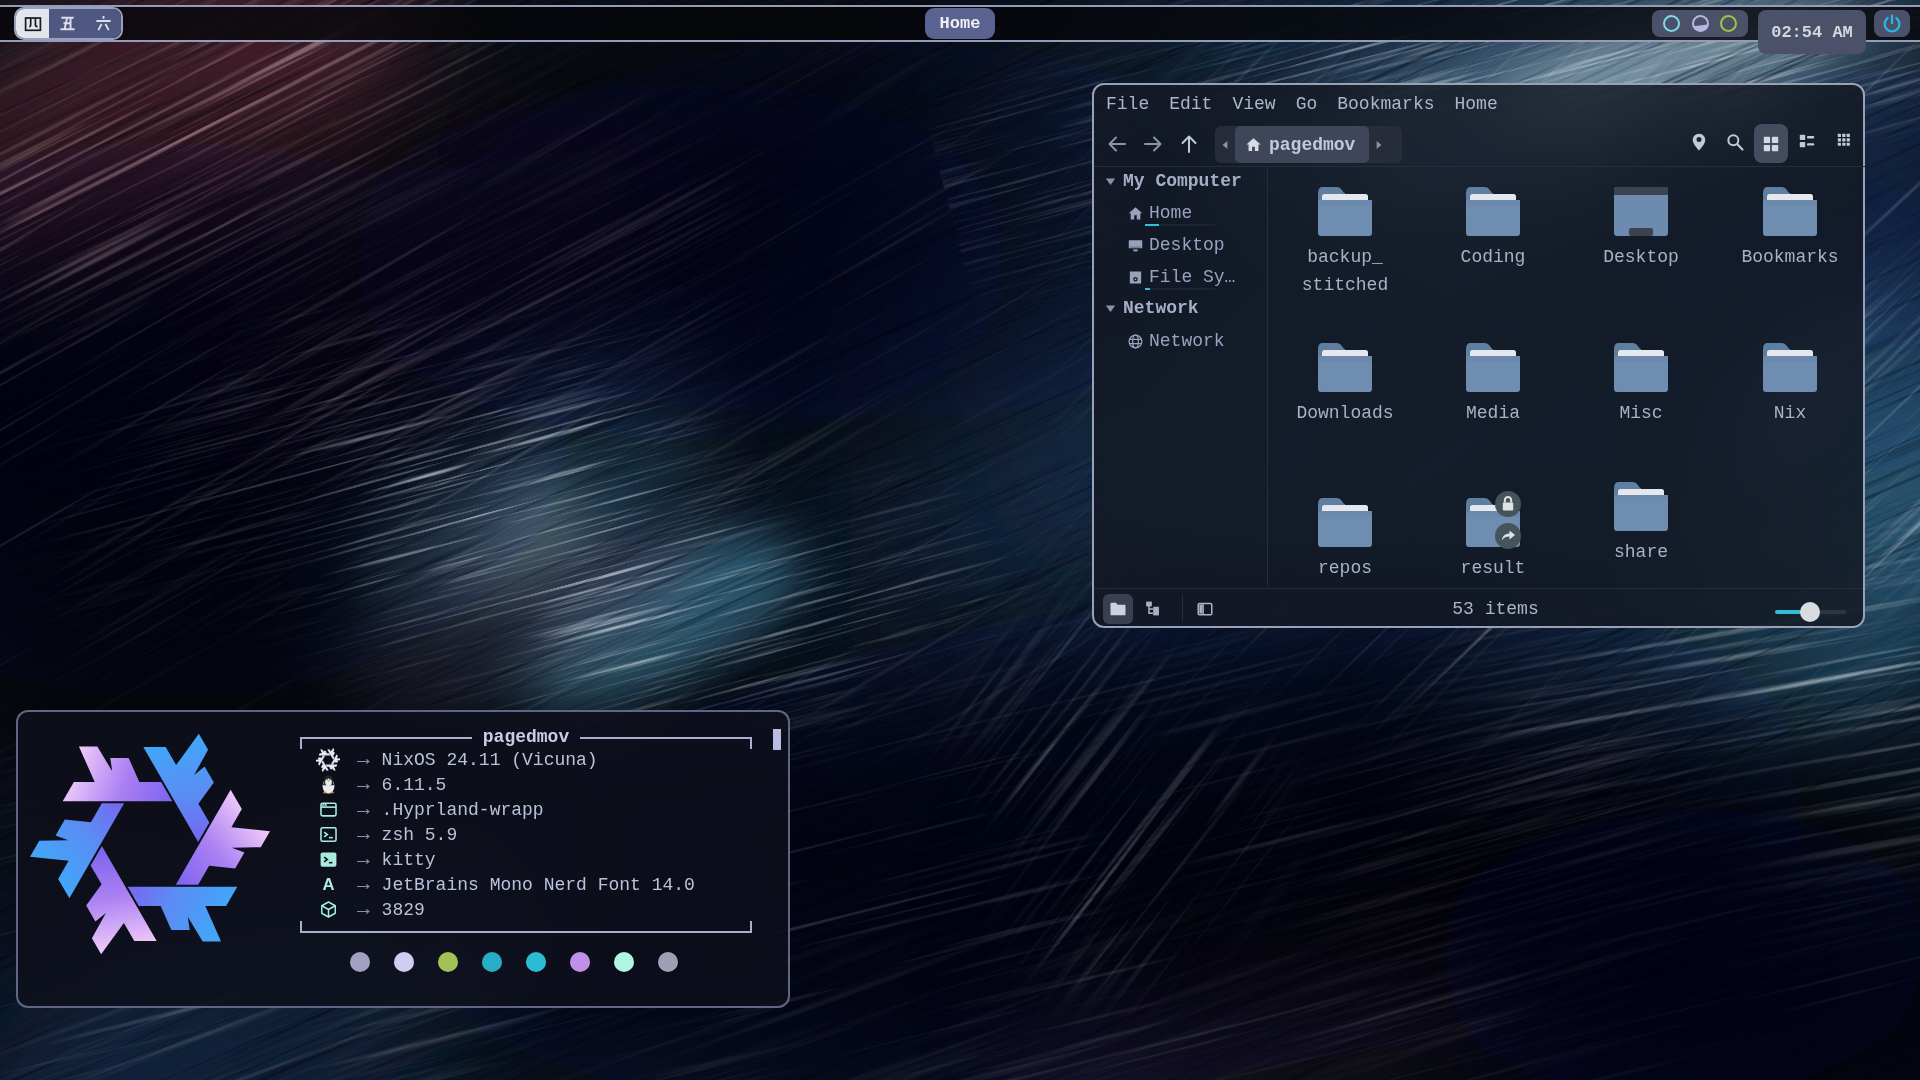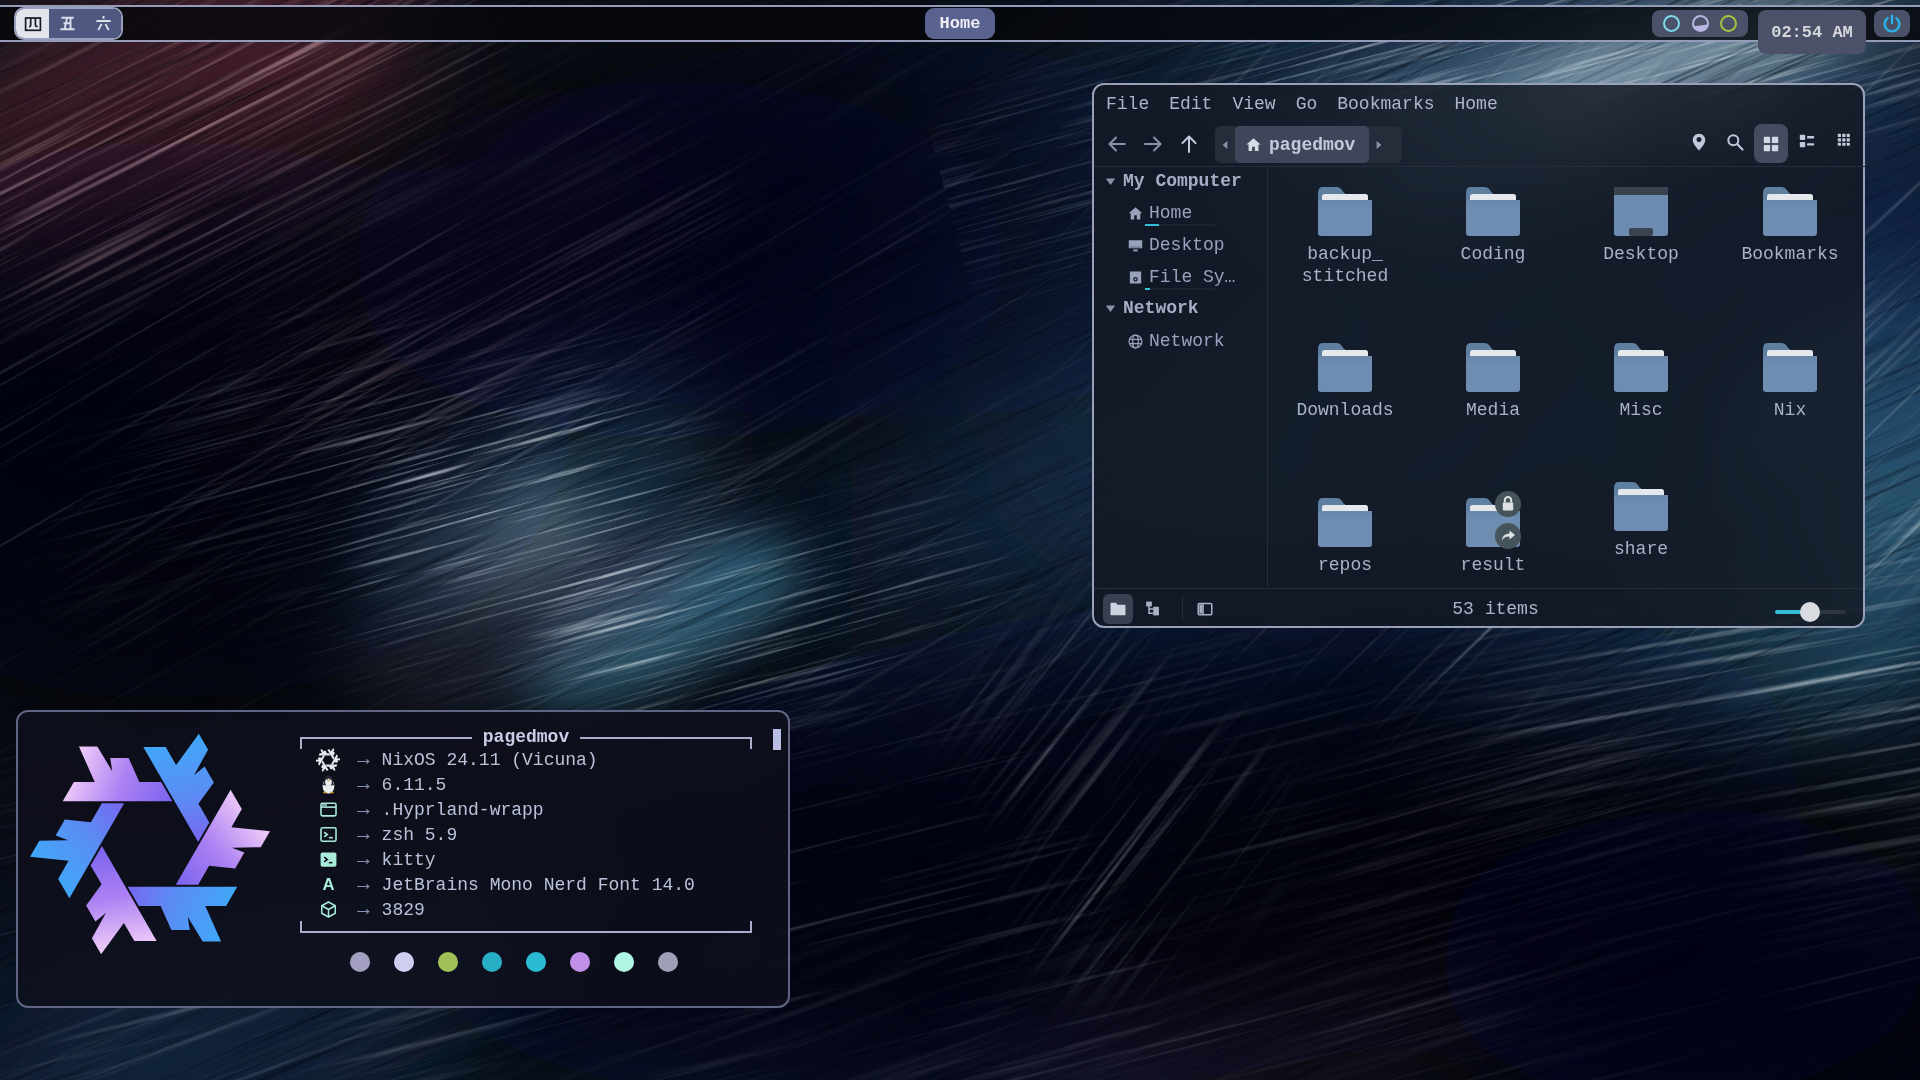--- a/index.html
+++ b/index.html
@@ -25,21 +25,21 @@
 #fside{position:absolute;left:0;top:81px;width:174px;height:421px;border-top:1px solid #272c3a;border-right:1px solid #272c3a}
 .srow{position:absolute;left:0;height:26px;display:flex;align-items:center;color:#9aa3bd;white-space:nowrap}
 .srow .sic{margin-left:33px;margin-right:5px;display:flex}
 .srow .stri{margin-left:11px;margin-right:7px;display:flex}
 .shead{font-weight:bold;color:#a6aec6}
 .sul{position:absolute;left:51px;width:70px;height:2px;background:#1e2330;display:flex}
 .sul i{width:14px;height:2px;background:#2fc1d8}
 #fbody{position:absolute;left:175px;top:81px;width:596px;height:421px;border-top:1px solid #272c3a}
 .cell{position:absolute;width:148px;text-align:center}
 .fic{position:relative;width:56px;margin:0 auto;height:51px;top:-2px}
-.flab{margin-top:4px;line-height:22px;color:#a9b1c6}
+.flab{margin-top:4px;line-height:28px;color:#a9b1c6}
 #fstatus{position:absolute;left:0;top:503px;width:100%;height:40px;border-top:1px solid #272c3a}
 .stbtn{position:absolute;top:5px;width:30px;height:30px;border-radius:6px;display:flex;align-items:center;justify-content:center}
 .stbtn.on{background:#3a4052}
 .stsep{position:absolute;top:6px;width:1px;height:26px;background:#272c3a}
 #stitems{position:absolute;left:34px;right:0;top:0;height:40px;display:flex;align-items:center;justify-content:center;color:#aeb5c9}
 #slider{position:absolute;left:681px;top:21px;width:71px;height:4px;background:#2e3442;border-radius:2px}
 #slfill{position:absolute;left:0;top:0;width:35px;height:4px;background:#35bcd4;border-radius:2px}
 #slknob{position:absolute;left:25px;top:-8px;width:20px;height:20px;background:#d8dce0;border-radius:50%}
 
 #term{position:absolute;left:16px;top:710px;width:774px;height:298px;background:rgba(14,16,27,0.84);-webkit-backdrop-filter:blur(22px);backdrop-filter:blur(22px);border:2px solid #5f6684;border-radius:12px;color:#b8c0d8;font-size:18px}

